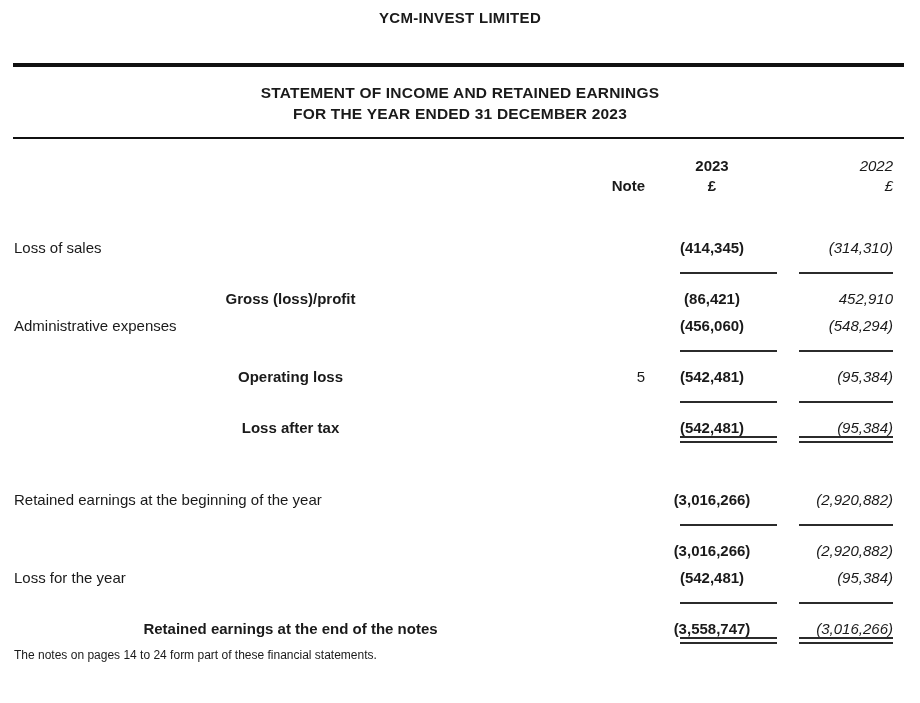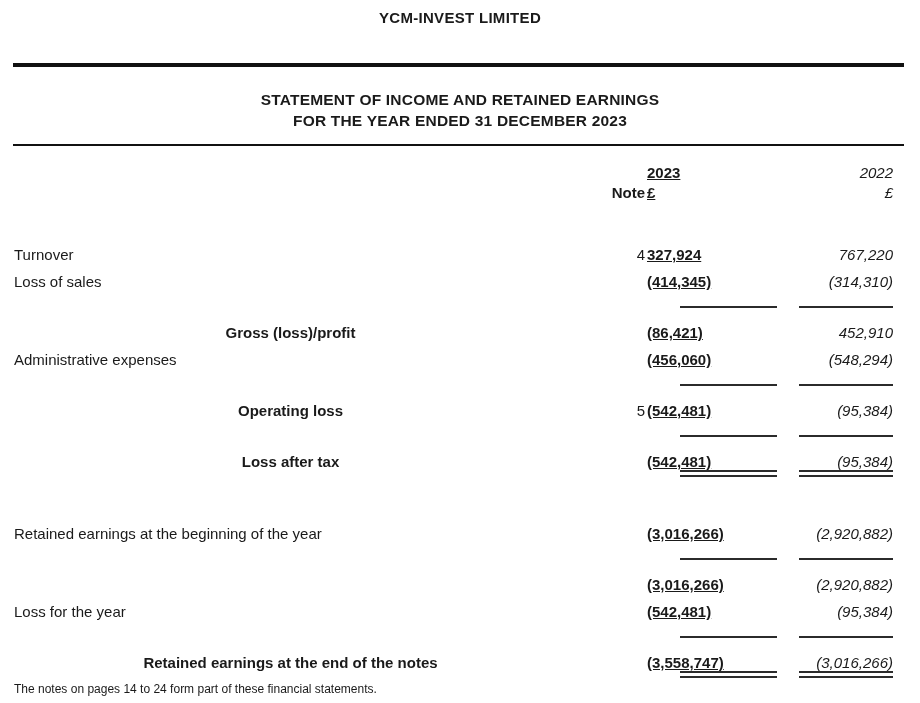--- a/index.html
+++ b/index.html
@@ -7,31 +7,31 @@
     position:relative; width:920px; height:703px; overflow:hidden;
     background:#ffffff; color:#1a1a1a;
     font-family:"Liberation Sans", sans-serif; font-size:15px;
   }
   .company {
     padding-top:9px; text-align:center; font-weight:bold;
     font-size:15px; line-height:18px; letter-spacing:0.3px;
   }
   .thick-rule { height:4px; background:#111; margin:36px 16px 0 13px; }
   .title-block {
-    margin-top:22px; text-align:center; font-weight:bold;
+    margin-top:15px; text-align:center; font-weight:bold;
     font-size:15.5px; line-height:21px; letter-spacing:0.2px;
   }
   .thin-rule { height:2px; background:#111; margin:13px 16px 0 13px; }
 
   .grid {
     display:grid; grid-template-columns:1fr 80px 130px 116px;
     padding-left:14px; padding-right:27px;
   }
   .c-note  { text-align:right; padding-right:2px; }
-  .c-2023  { text-align:left; font-weight:bold;text-decoration:underline; }
+  .c-2023  { text-align:center; font-weight:bold; }
   .c-2022  { text-align:right; font-style:italic; }
 
   .hdr1 { margin-top:16px; height:20px; align-items:center; font-size:15px; }
   .hdr2 { height:21px; align-items:center; font-size:15px; }
   .hdr-bold   { font-weight:bold; }
   .hdr-italic { }
 
   .rows { margin-top:38px; }
   .t-row  { height:27px; align-items:center; }
   .lbl-bold { font-weight:bold;text-align:center; }
@@ -73,26 +73,20 @@
   </div>
 
   <div class="grid hdr2">
     <div></div>
     <div class="c-note hdr-bold">Note</div>
     <div class="c-2023 hdr-bold">£</div>
     <div class="c-2022 hdr-italic">£</div>
   </div>
 
   <div class="rows" id="rows">
-      <div class="grid t-row">
-        <div>Turnover</div>
-        <div class="c-note">4</div>
-        <div class="c-2023">327,924</div>
-        <div class="c-2022">767,220</div>
-      </div>
       <div class="grid t-row">
         <div>Loss of sales</div>
         <div class="c-note"></div>
         <div class="c-2023">(414,345)</div>
         <div class="c-2022">(314,310)</div>
       </div>
       <div class="grid rule-row">
         <div></div>
         <div></div>
         <div class="rule"></div>

